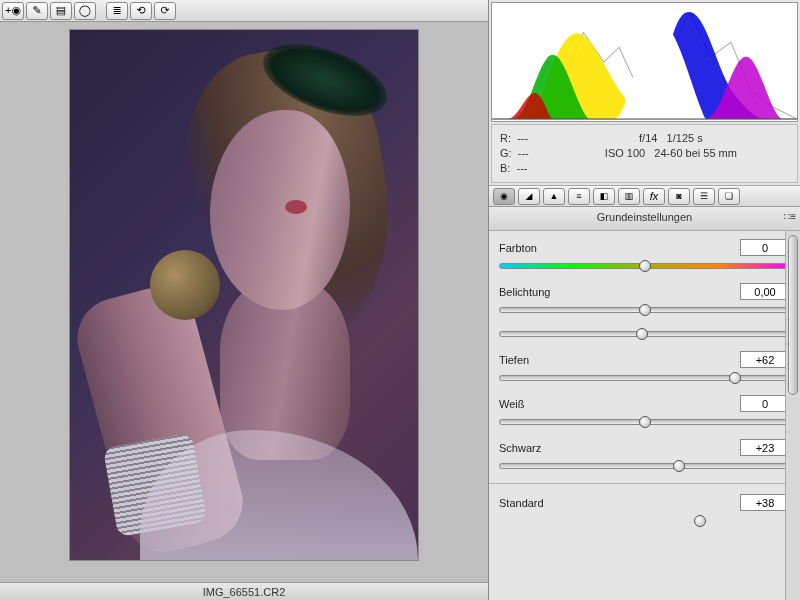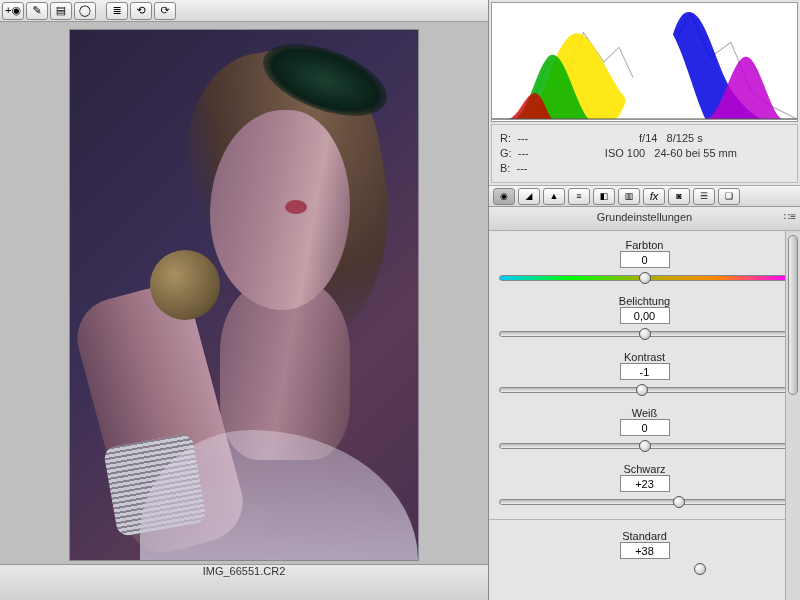--- a/index.html
+++ b/index.html
@@ -14,37 +14,37 @@
   
   .hair { position:absolute; top:20px; right:30px; width:200px; height:300px; background:radial-gradient(ellipse at 70% 20%, #7a604a 0%, #4a3530 50%, transparent 70%); border-radius:50% 40% 60% 50%; transform:rotate(-10deg);}
   .face { position:absolute; top:80px; left:140px; width:140px; height:200px; background:linear-gradient(100deg,#86657a 0%, #a88090 40%, #c4a0a8 70%, #7a5a6a 100%); border-radius:60% 50% 55% 60% / 60% 55% 60% 55%; }
   .neck { position:absolute; top:250px; left:150px; width:130px; height:180px; background:linear-gradient(100deg,#7a5a6e 0%, #a88090 50%, #6a4a5a 100%); border-radius:40% 40% 30% 30%;}
   .arm { position:absolute; top:260px; left:30px; width:120px; height:260px; background:linear-gradient(90deg,#6a4a5e 0%, #9a7080 50%, #b890a0 100%); border-radius:40px; transform:rotate(-15deg);}
   .bracelet { position:absolute; top:410px; left:40px; width:90px; height:90px; background:repeating-linear-gradient(0deg,#c8c8d0 0px,#c8c8d0 3px,#888090 3px,#888090 5px); border-radius:12px; transform:rotate(-10deg);}
   .apple { position:absolute; top:220px; left:80px; width:70px; height:70px; background:radial-gradient(circle at 35% 35%, #a89060, #6a5838 70%, #3a3020 100%); border-radius:50%;}
   .leaves { position:absolute; top:20px; left:190px; width:130px; height:60px; background:radial-gradient(ellipse,#1a4030 0%, #0a2018 60%, transparent 80%); border-radius:50%; transform:rotate(20deg);}
   .lace { position:absolute; bottom:0; left:70px; right:0; height:130px; background:linear-gradient(180deg, rgba(230,220,235,0.4), rgba(200,190,210,0.8)); border-radius:40% 60% 0 0 / 80% 100% 0 0;}
   .lips{position:absolute;top:170px;left:215px;width:22px;height:14px;background:#a04050;border-radius:50%;}
-  .filename-bar { height:36px; background:linear-gradient(#e8e8e8,#d0d0d0); border-top:1px solid #999; display:flex; align-items:flex-start; justify-content:center; color:#333;}
+  .filename-bar { height:18px; background:linear-gradient(#e8e8e8,#d0d0d0); border-top:1px solid #999; display:flex; align-items:center; justify-content:center; color:#333;}
   .right { width:312px; background:#e5e5e5; border-left:1px solid #888; display:flex; flex-direction:column;}
   .histogram-box { height:120px; background:#fff; margin:2px; border:1px solid #999; position:relative;}
   .histogram-box svg{width:100%;height:100%;}
   .meta { background:#e8e8e8; border:1px solid #bbb; margin:0 2px 2px 2px; padding:6px 8px; display:flex; gap:24px; color:#333;}
   .meta-col{line-height:15px;}
   .meta-right{flex:1; text-align:center; line-height:15px;}
   .panel-tabs { height:22px; background:linear-gradient(#f4f4f4,#d8d8d8); border-top:1px solid #aaa; border-bottom:1px solid #999; display:flex; align-items:center; padding:0 4px; gap:3px;}
   .ptab{ width:22px; height:17px; background:linear-gradient(#fff,#ddd); border:1px solid #888; border-radius:3px; display:flex; align-items:center; justify-content:center; font-size:9px; cursor:pointer;}
   .ptab.active{background:linear-gradient(#ccc,#aaa);}
   .section-title { height:24px; background:linear-gradient(#eaeaea,#d4d4d4); border-bottom:1px solid #aaa; text-align:center; line-height:20px; color:#333; position:relative;}
   .section-title .menu-dots{position:absolute;right:4px;top:0;font-size:10px;cursor:pointer;}
   .panel-body { flex:1; overflow-y:auto; padding:8px 10px 8px 10px; background:#e5e5e5; position:relative;}
   .links{ text-align:center; margin:6px 0 12px 0;}
   .links a{ color:#1a4ec8; text-decoration:underline; margin:0 14px; cursor:pointer;}
   .slider-row { margin-bottom:10px; position:relative;}
-  .slider-head { display:flex; justify-content:space-between; align-items:center; margin-bottom:3px;flex-direction:column;}
+  .slider-head { display:flex; justify-content:space-between; align-items:center; margin-bottom:3px;}
   .slider-label { color:#222; }
   .val-input { width:50px; height:17px; border:1px solid #888; background:#fff; text-align:center; font-size:11px; padding:0 2px;}
   .track { position:relative; height:14px; }
   .rail { position:absolute; top:4px; left:0; right:0; height:6px; border-radius:3px; background:linear-gradient(#bbb,#eee); border:1px solid #888;}
   .rail.hue{ background:linear-gradient(90deg,#0cf,#0f0,#aeae00,#f80,#f0f);}
   .handle { position:absolute; top:1px; width:12px; height:12px; background:radial-gradient(circle at 35% 35%, #fff,#bbb); border:1px solid #555; border-radius:50%; transform:translateX(-50%); cursor:grab;}
   .divider{ height:0; border-top:1px solid #b5b5b5; margin:6px -10px 10px -10px;}
   .scrollbar{position:absolute; right:0; top:0; bottom:0; width:15px; background:#d8d8d8; border-left:1px solid #aaa;}
   .scroll-thumb{position:absolute; left:2px; right:2px; top:4px; height:160px; background:linear-gradient(90deg,#eee,#bbb); border:1px solid #888; border-radius:7px;}
 </style>
@@ -98,21 +98,21 @@
       </svg>
     </div>
 
     <div class="meta">
       <div class="meta-col">
         <div><span>R:</span>&nbsp;&nbsp;<span>---</span></div>
         <div><span>G:</span>&nbsp;&nbsp;<span>---</span></div>
         <div><span>B:</span>&nbsp;&nbsp;<span>---</span></div>
       </div>
       <div class="meta-right">
-        <div><span>f/14</span>&nbsp;&nbsp;&nbsp;<span>8/125 s</span></div>
+        <div><span>f/14</span>&nbsp;&nbsp;&nbsp;<span>1/125 s</span></div>
         <div><span>ISO 100</span>&nbsp;&nbsp;&nbsp;<span>24-60 bei 55 mm</span></div>
       </div>
     </div>
 
     <div class="panel-tabs">
       <div class="ptab active">◉</div>
       <div class="ptab">◢</div>
       <div class="ptab">▲</div>
       <div class="ptab">≡</div>
       <div class="ptab">◧</div>
@@ -149,31 +149,37 @@
           <span class="slider-label">Belichtung</span>
           <input class="val-input" value="0,00" style="">
         </div>
         <div class="track">
             <div class="rail"></div>
             <div class="handle" style="left:50%"></div>
           </div>
       </div>
 
       <div class="slider-row">
-        <div class="slider-head">
-          <span class="slider-label">Kontrast</span>
-          <input class="val-input" value="-1" style="">
-        </div>
         <div class="track">
             <div class="rail"></div>
             <div class="handle" style="left:49%"></div>
           </div>
       </div>
 
 
+      <div class="slider-row">
+        <div class="slider-head">
+          <span class="slider-label">Tiefen</span>
+          <input class="val-input" value="+62" style="">
+        </div>
+        <div class="track">
+            <div class="rail"></div>
+            <div class="handle" style="left:81%"></div>
+          </div>
+      </div>
 
       <div class="slider-row">
         <div class="slider-head">
           <span class="slider-label">Weiß</span>
           <input class="val-input" value="0" style="">
         </div>
         <div class="track">
             <div class="rail"></div>
             <div class="handle" style="left:50%"></div>
           </div>

